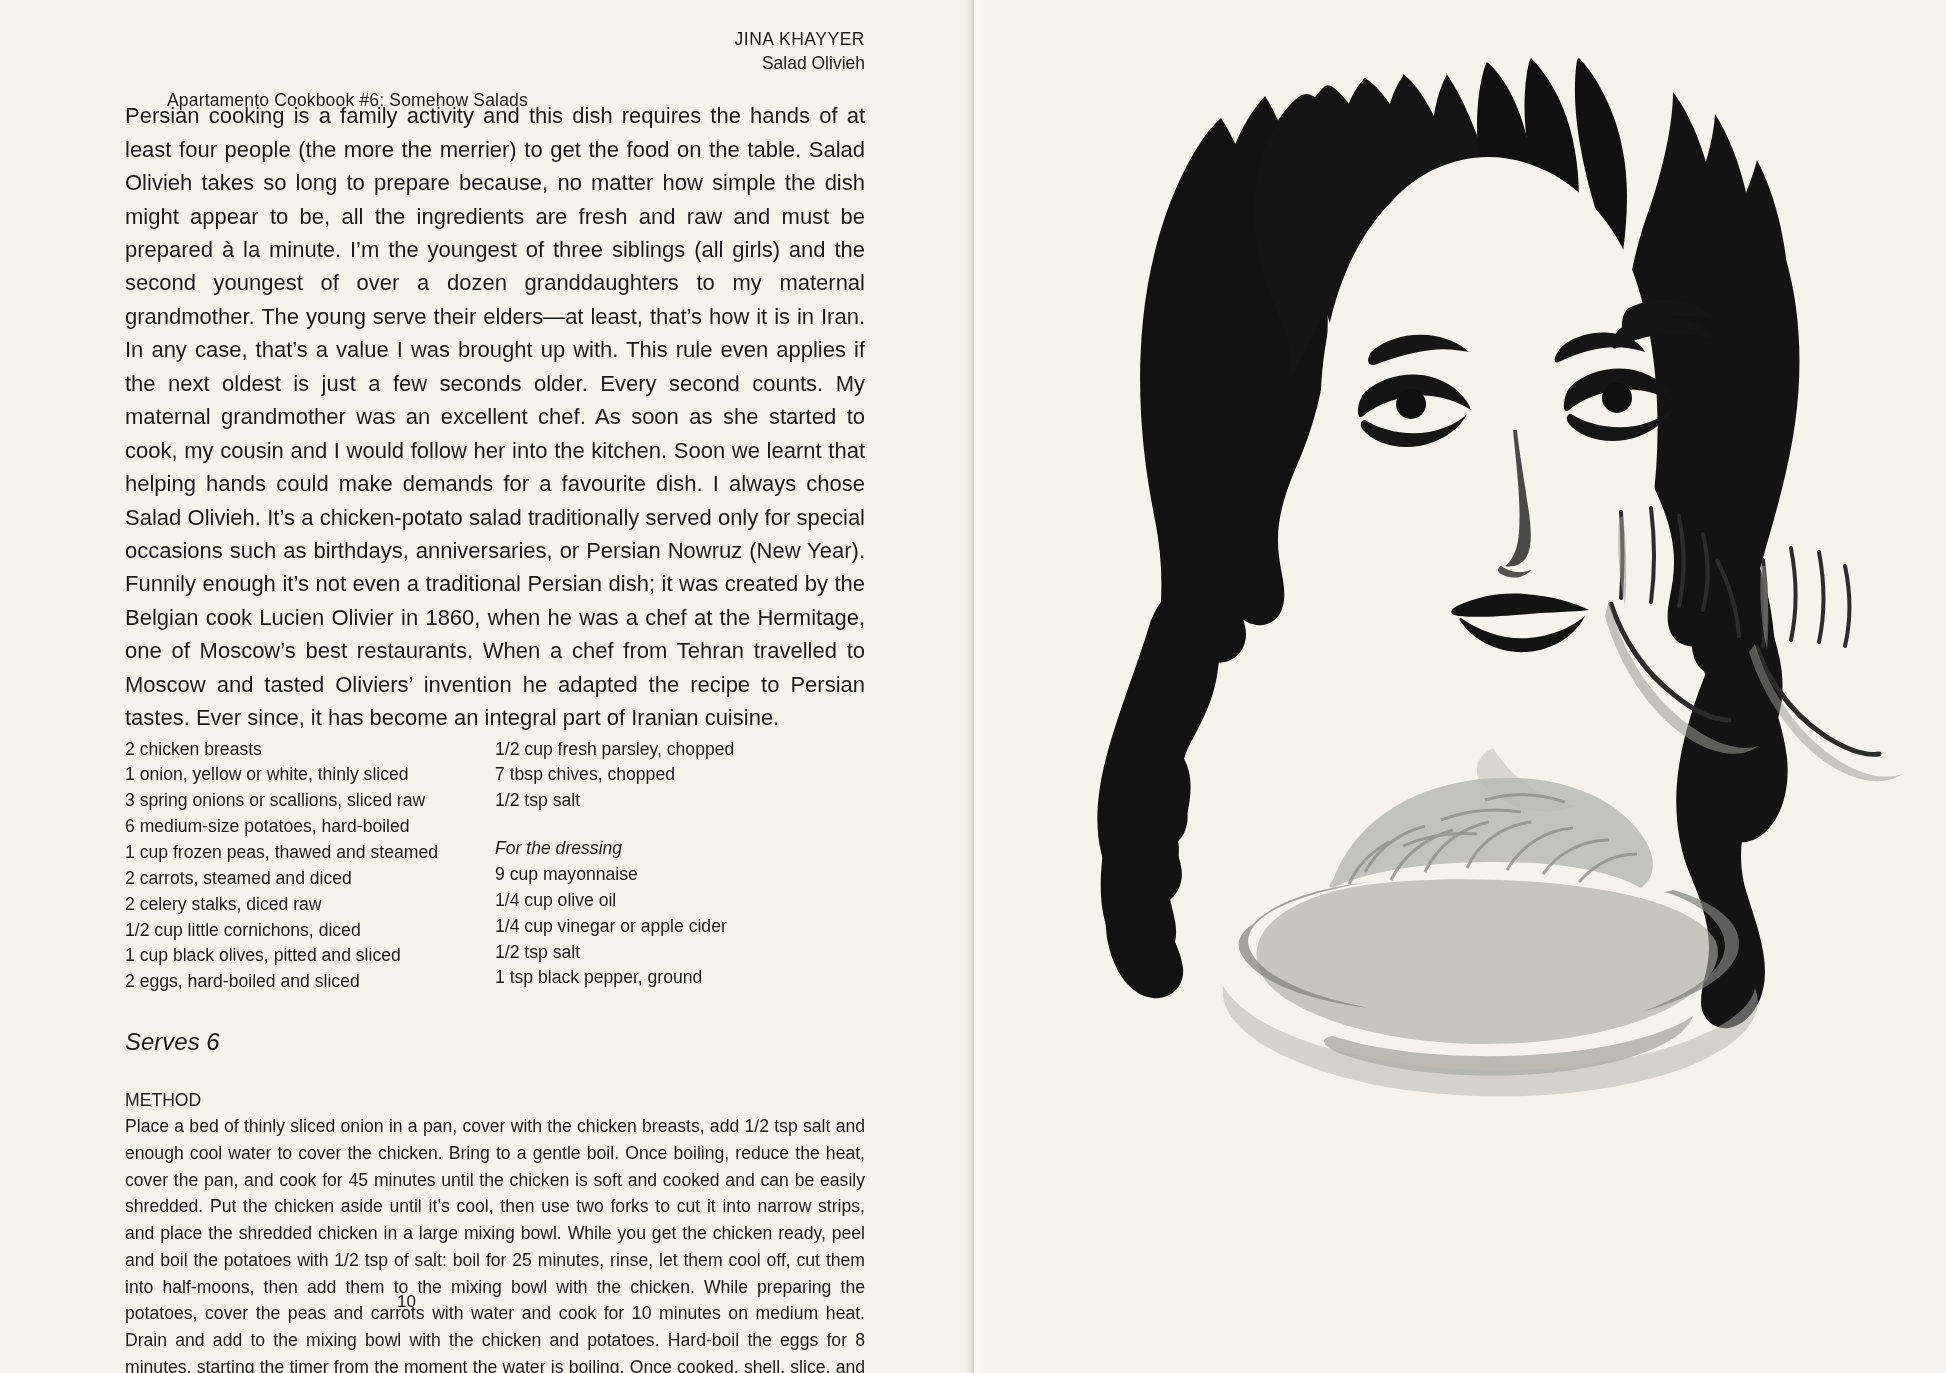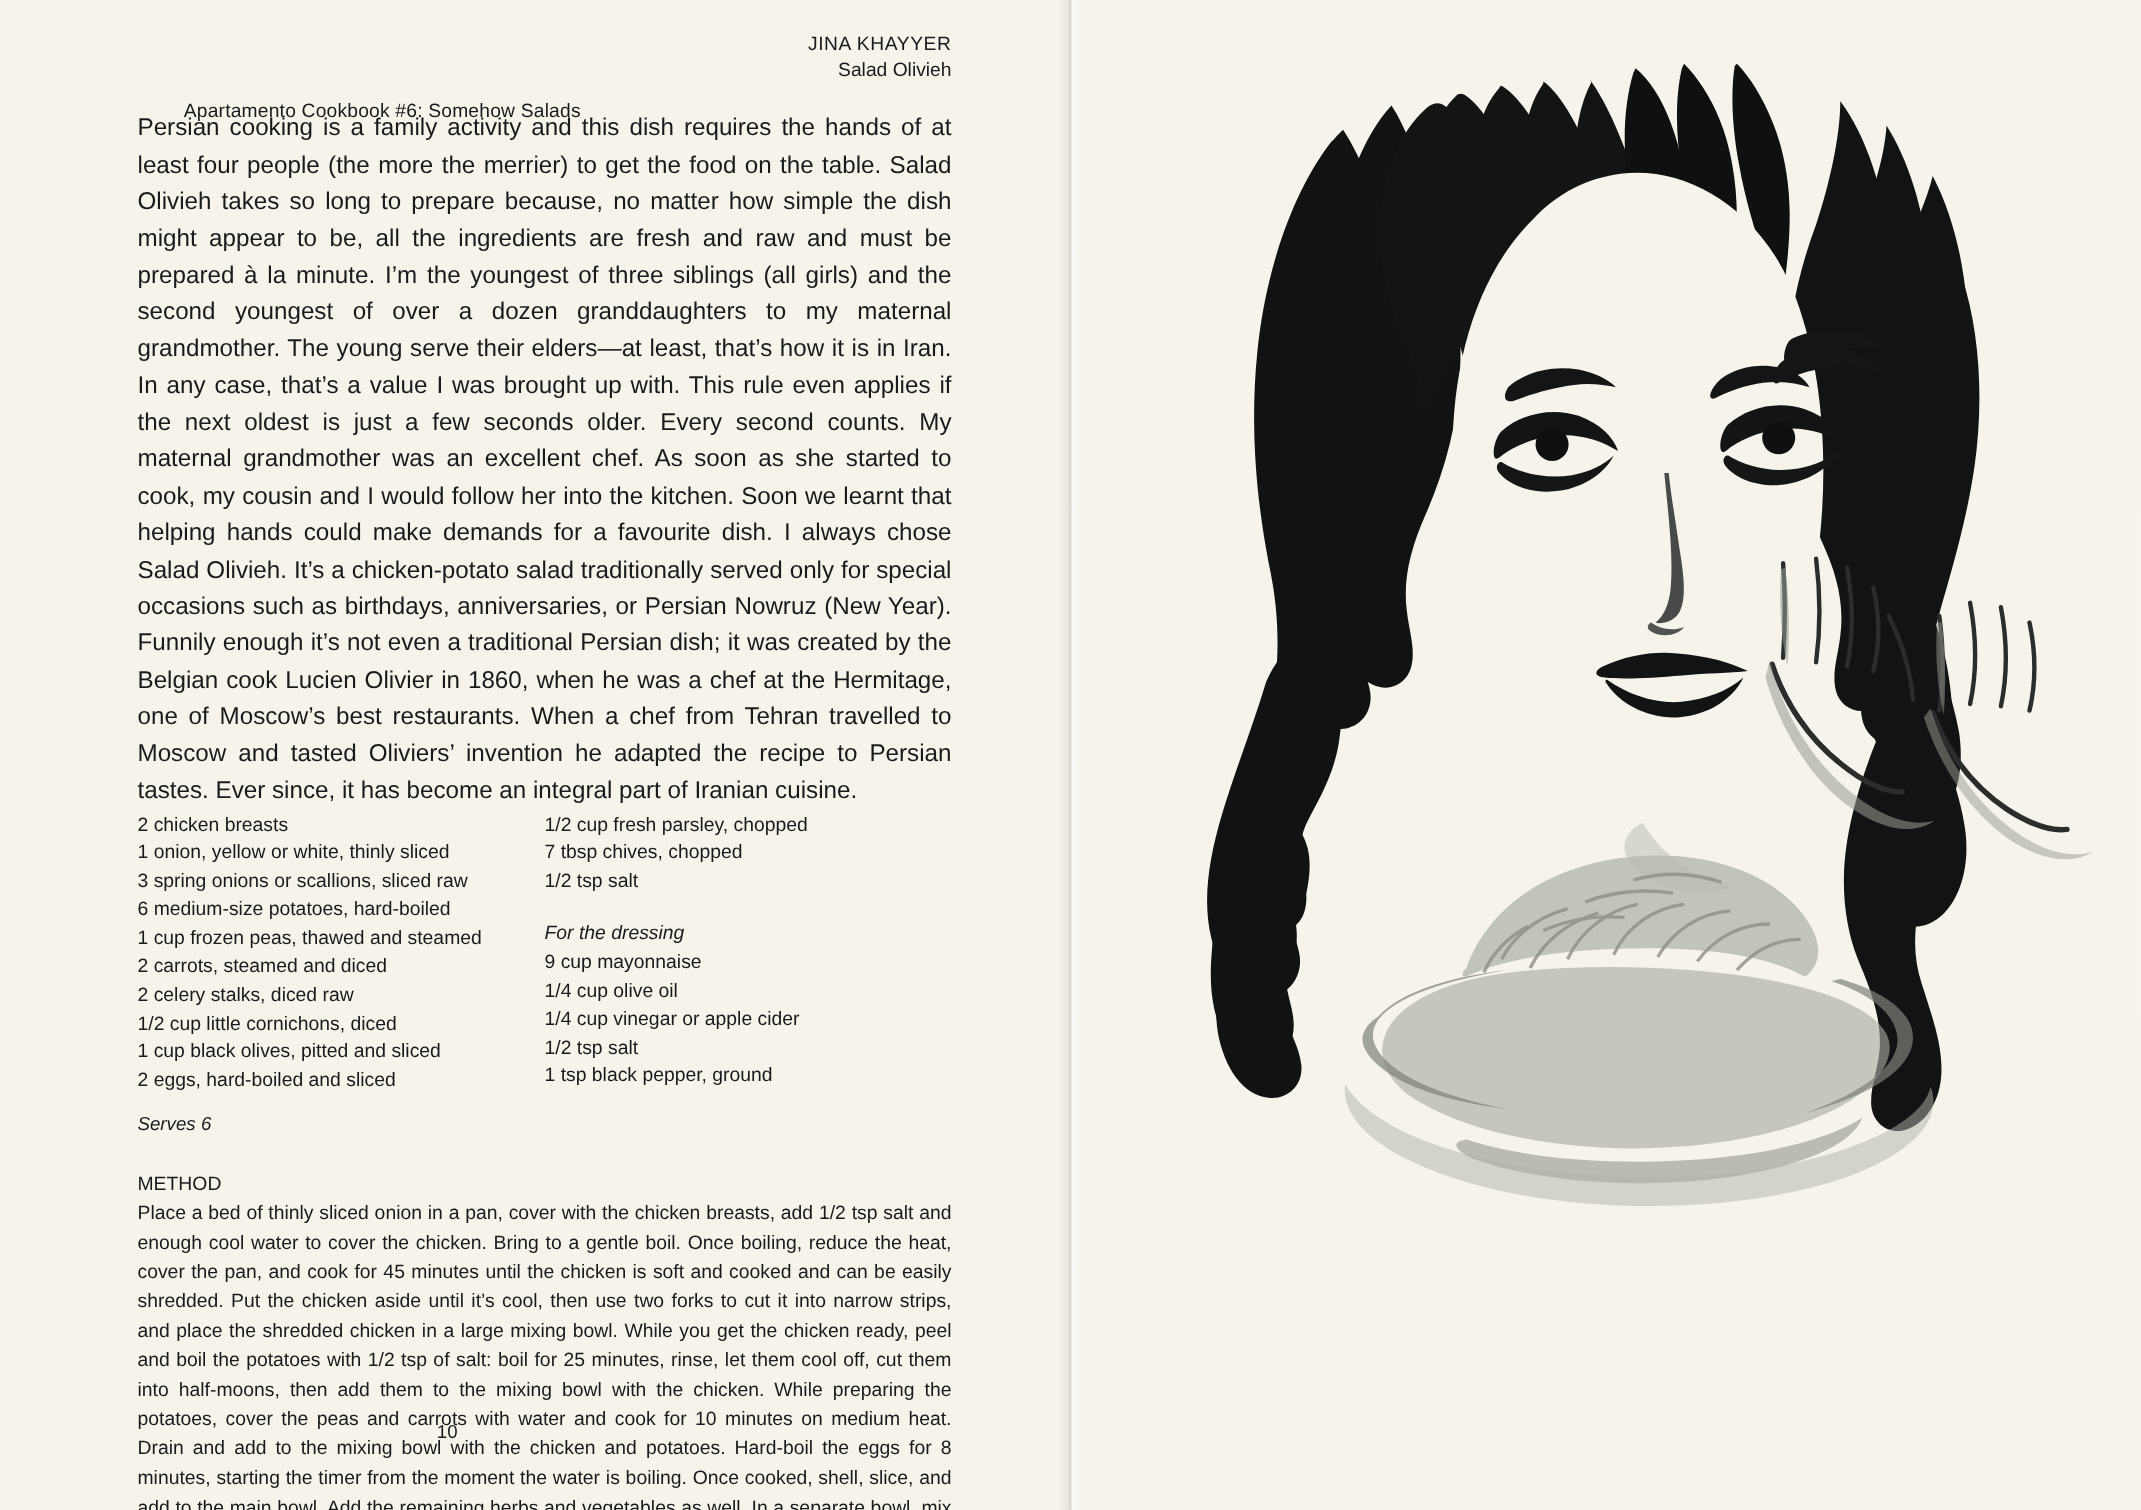--- a/index.html
+++ b/index.html
@@ -92,22 +92,22 @@
   }
   .ing-col .item {
     white-space: nowrap;
   }
   .dressing-head {
     font-style: italic;
     margin-top: 22px;
   }
   .serves {
     font-style: italic;
-    font-size: 17px;
-    margin-top: 17px;
+    font-size: 24px;
+    margin-top: 33px;
   }
   .method-head {
     margin-top: 34px;
     font-size: 17.6px;
   }
   .method-text {
     margin-top: 2px;
     font-size: 17.6px;
     line-height: 1.52;
     text-align: justify;

